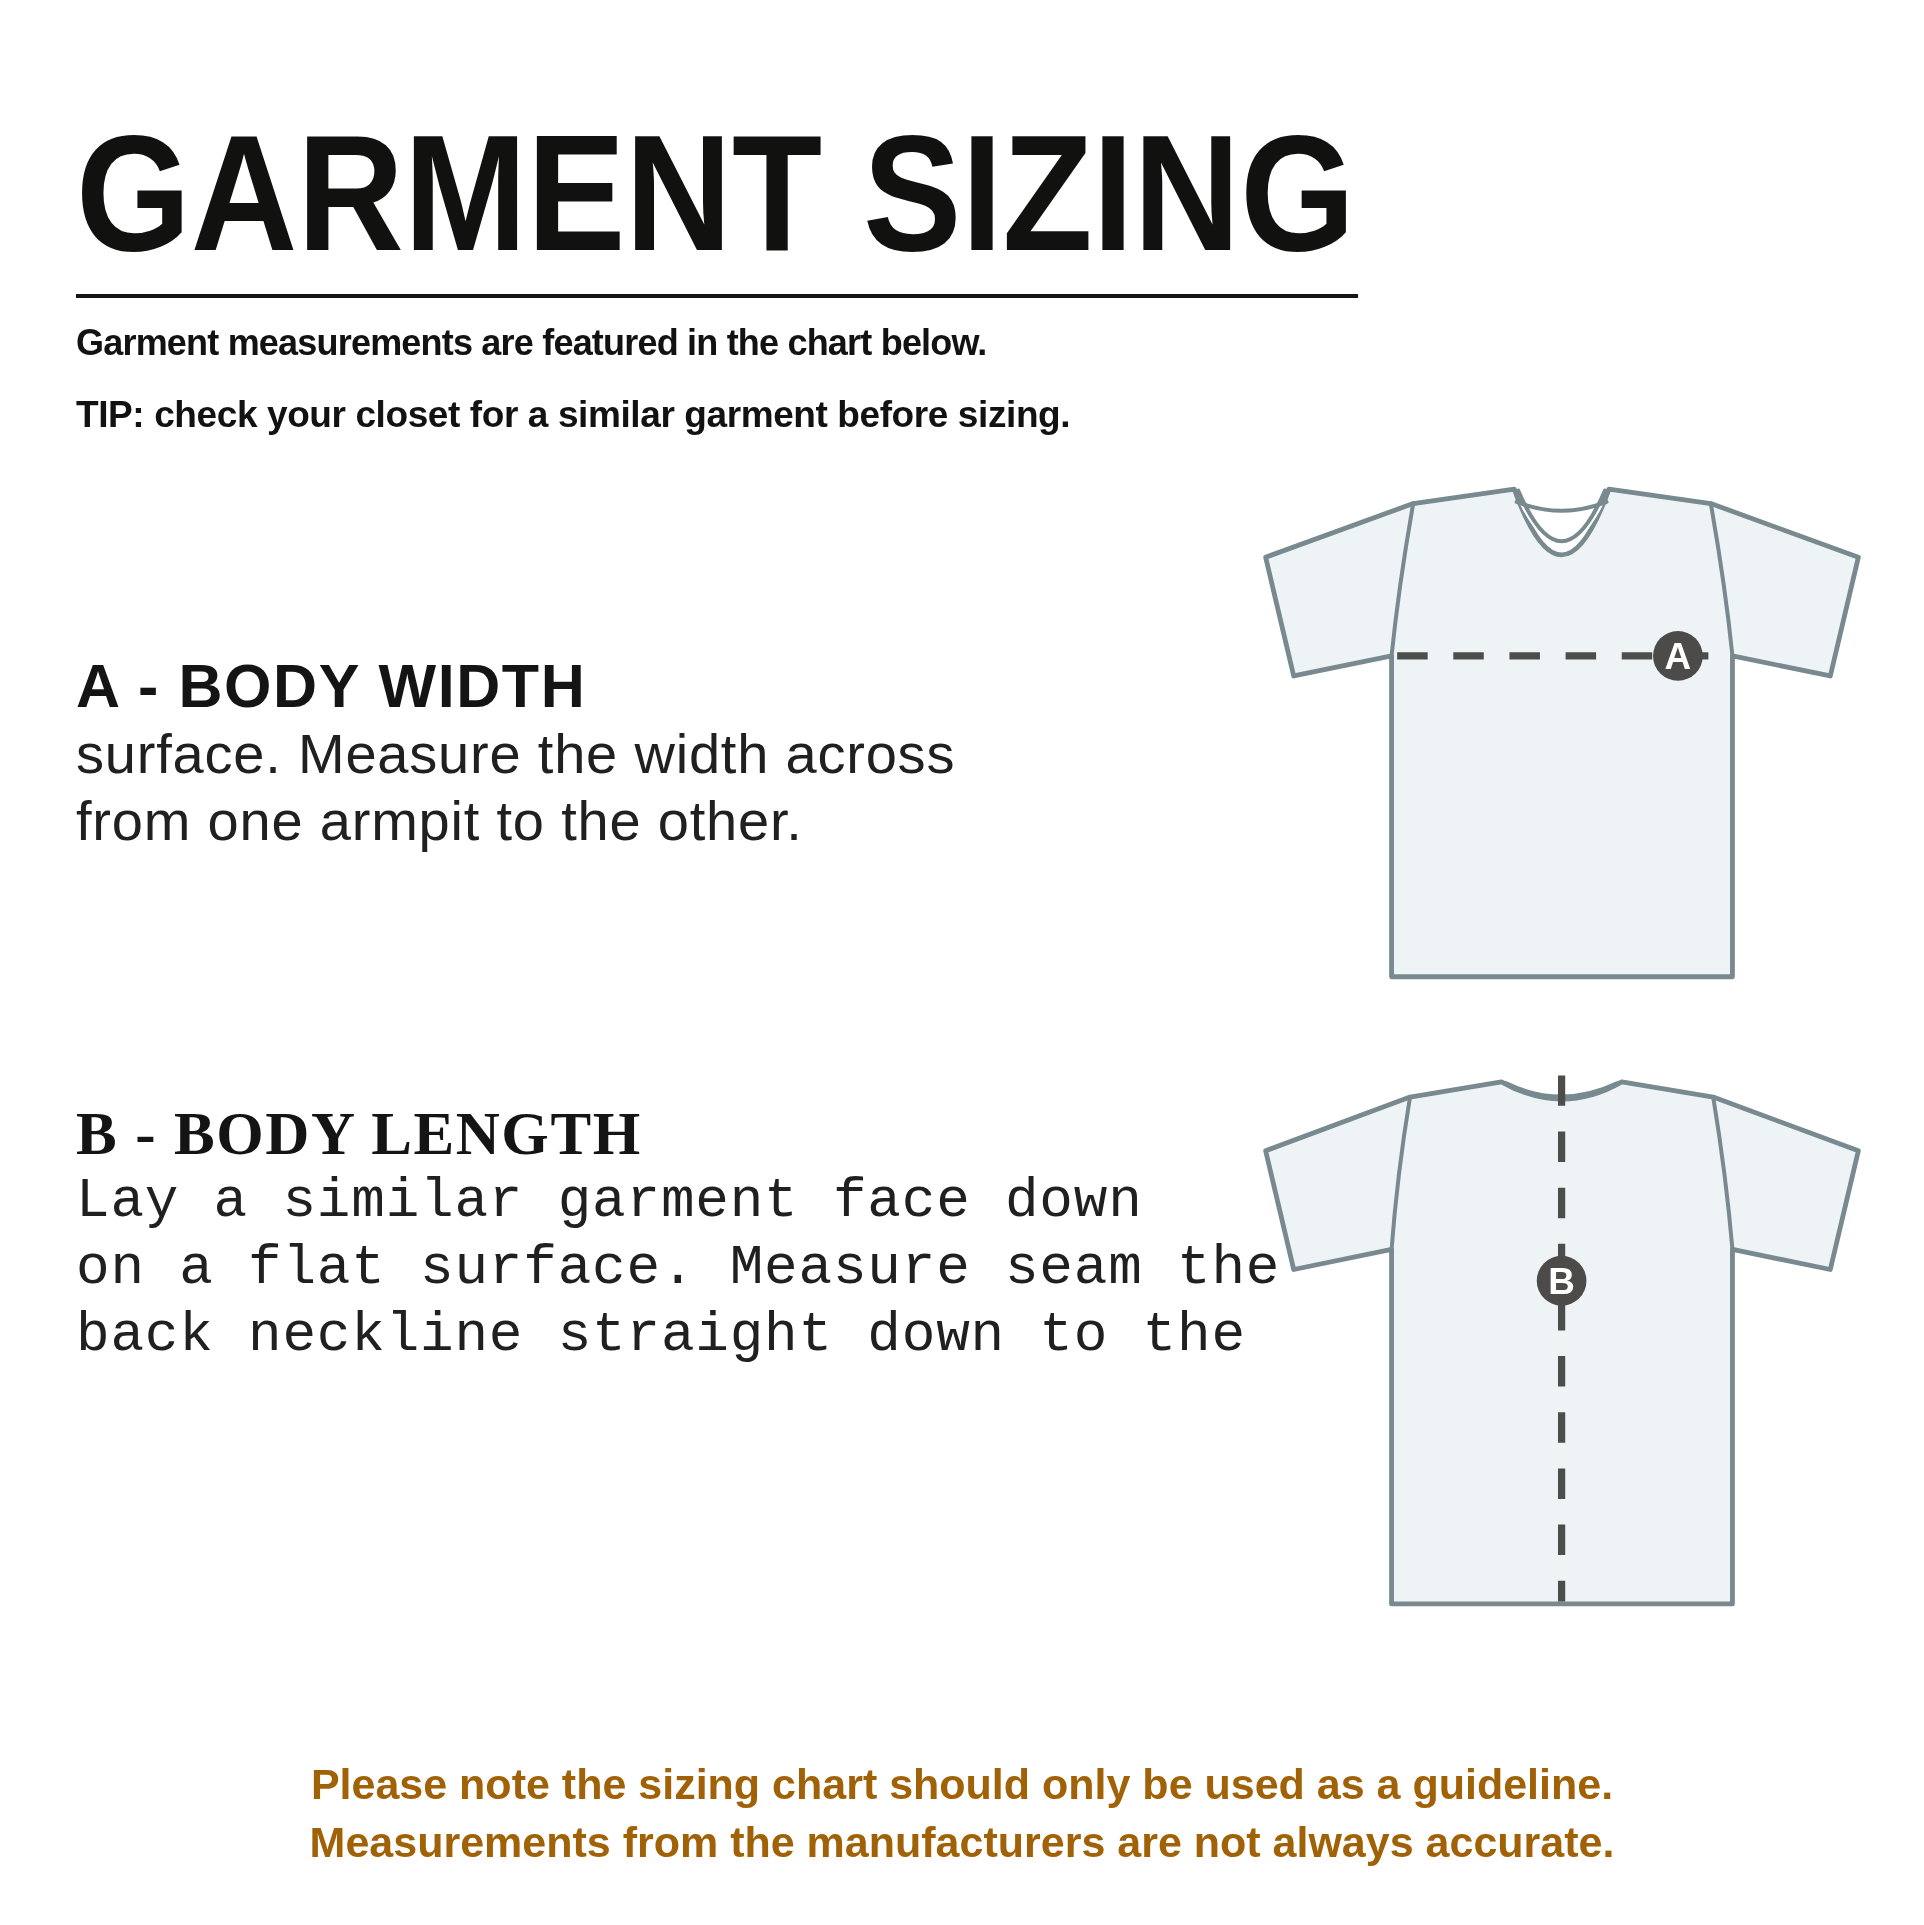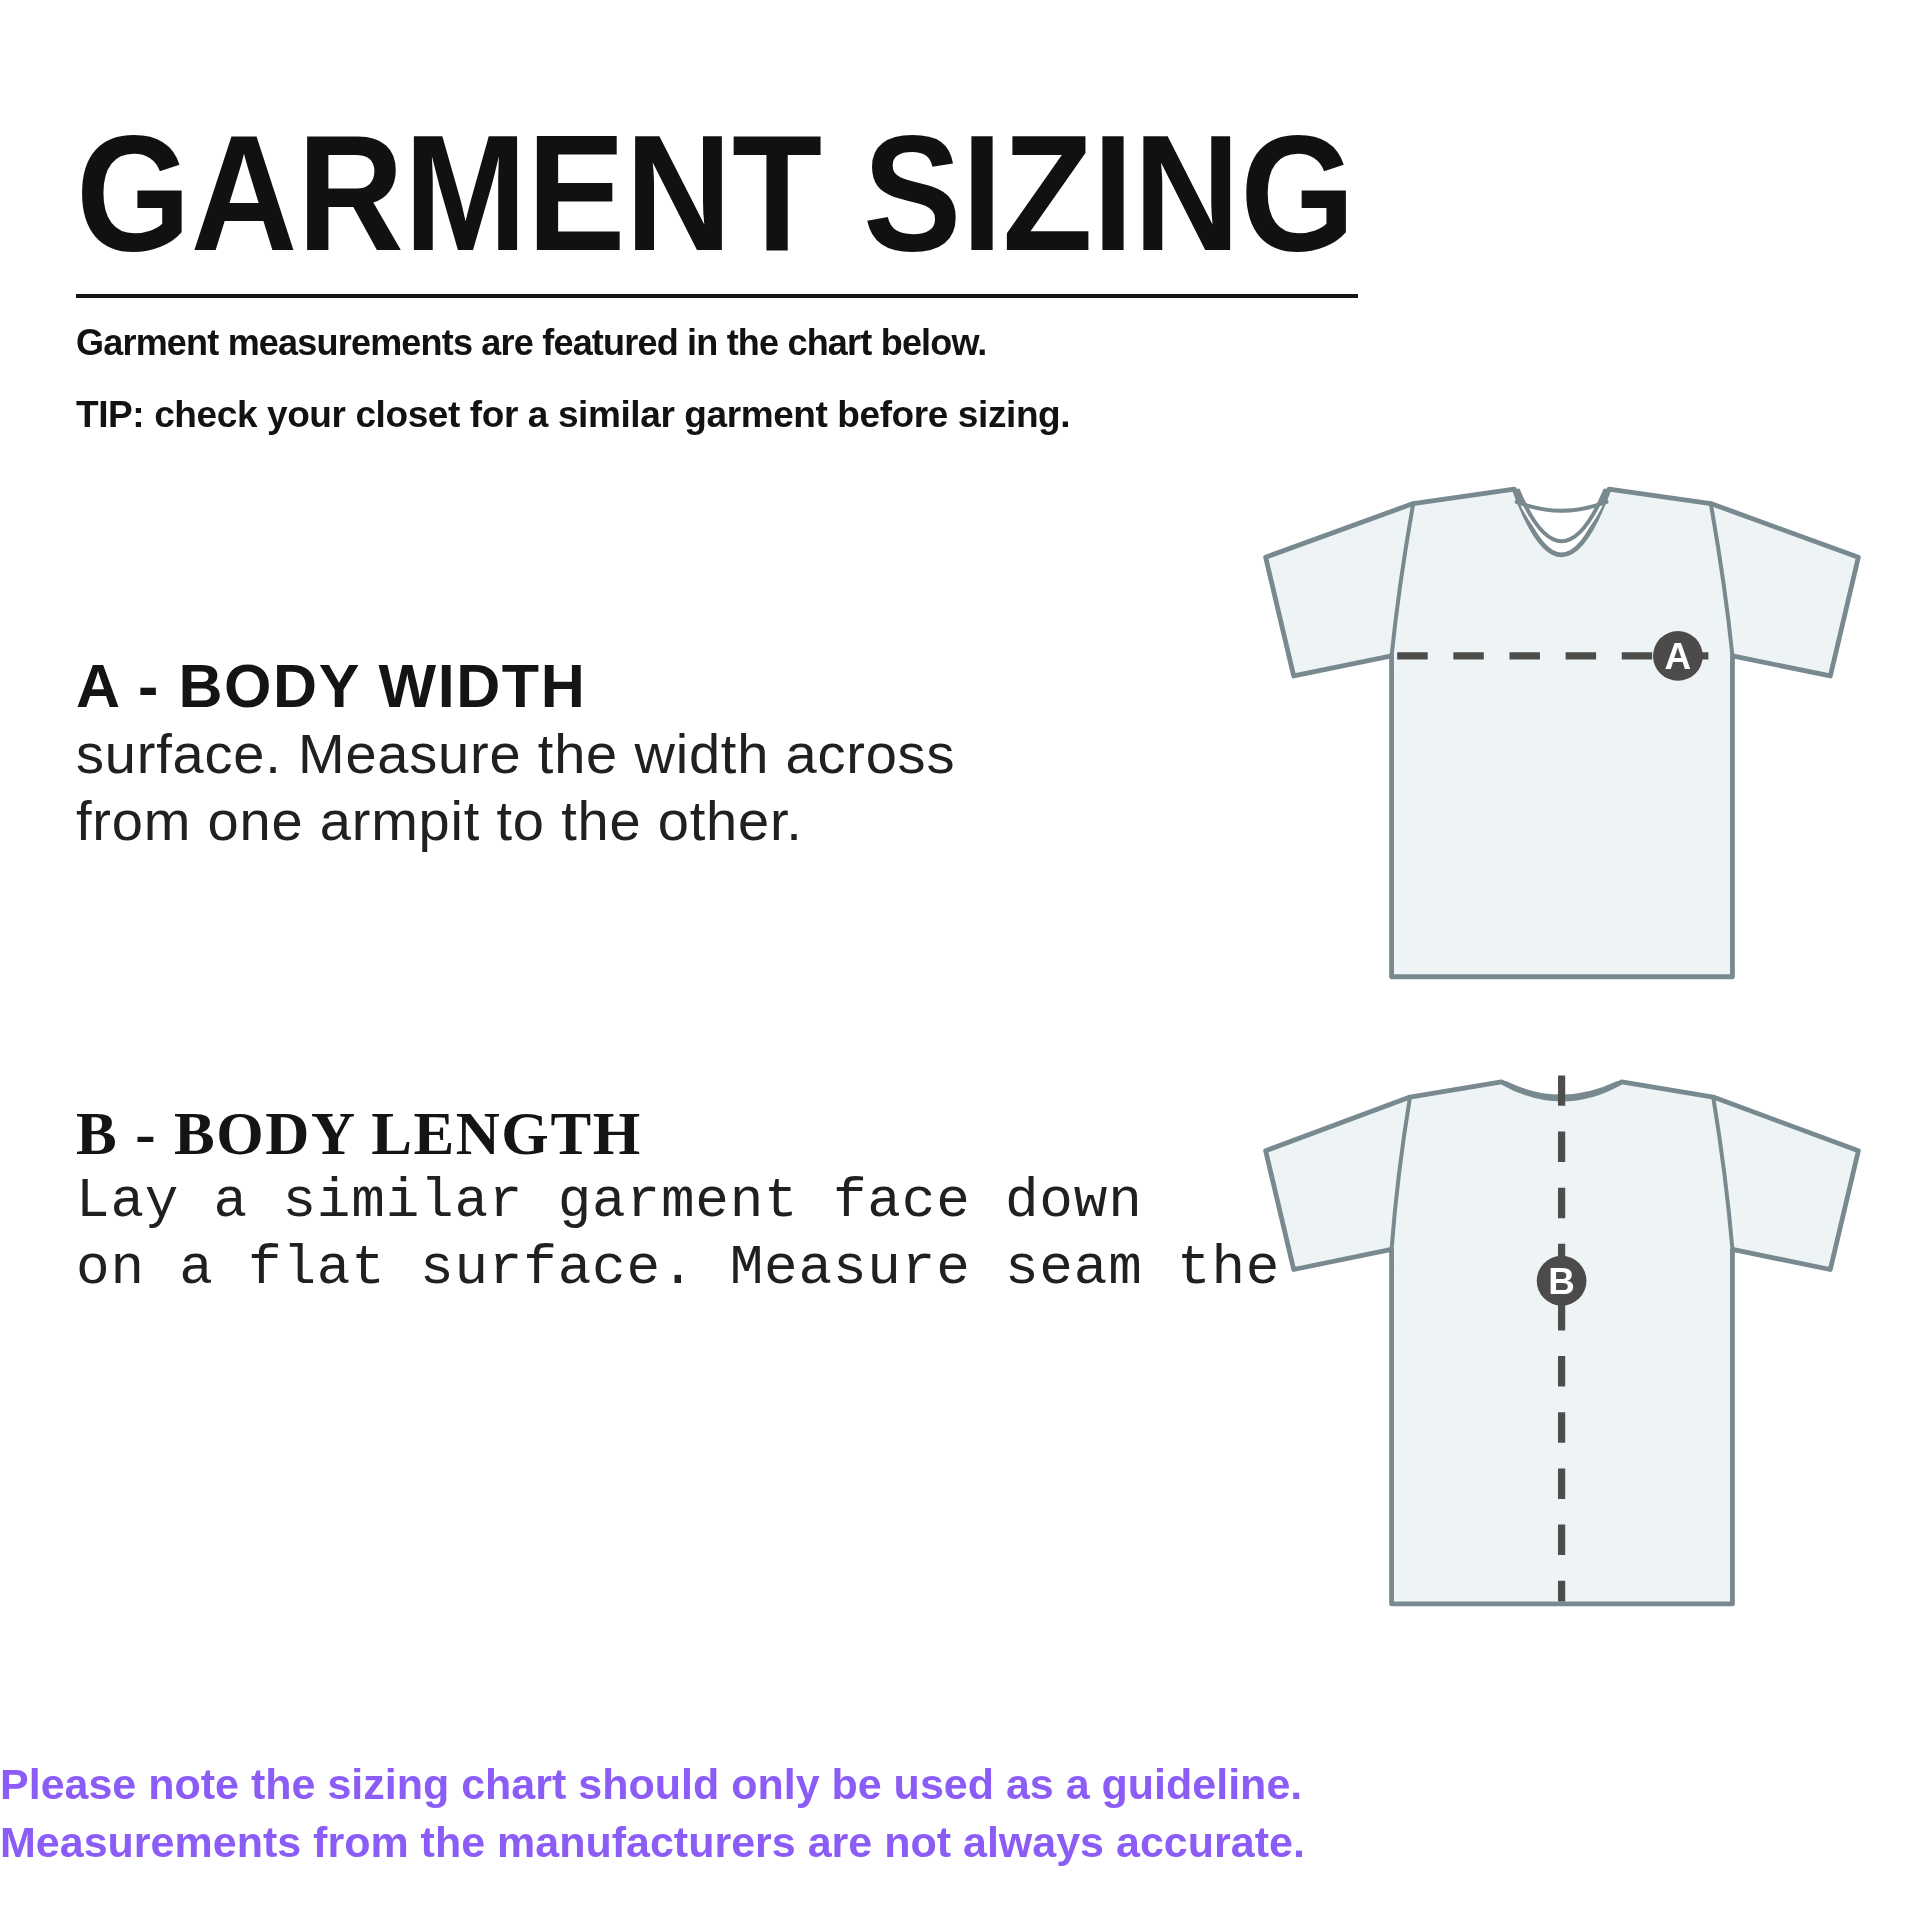--- a/index.html
+++ b/index.html
@@ -59,23 +59,23 @@
   .badge-circle { fill: #4c4b49; stroke: none; }
   .badge-letter {
     fill: #ffffff; font-size: 46px; font-weight: bold;
     text-anchor: middle;
     font-family: "Liberation Sans", "DejaVu Sans", sans-serif;
   }
 
   
   #footer-note {
     left: 0; top: 1755px; width: 1924px;
-    text-align: left;
+    text-align: center;
     font-size: 43px; font-weight: bold; line-height: 58px;
-    color: #8b5cf6;
+    color: #a16207;
   }
 </style>
 </head>
 <body>
 
 <div>
 
   <svg id="title-svg" class="abs" viewBox="0 0 1600 230" preserveAspectRatio="none">
     <text x="0" y="172" font-size="206" textLength="1595" lengthAdjust="spacingAndGlyphs">GARMENT SIZING</text>
   </svg>
@@ -90,20 +90,21 @@
       <div>surface. Measure the width across</div>
       <div>from one armpit to the other.</div>
     </div>
   </div>
 
   <div id="section-b">
     <div id="section-b-heading" class="abs section-heading">B - BODY LENGTH</div>
     <div id="section-b-body" class="abs section-body">
       <div>Lay a similar garment face down</div>
       <div>on a flat surface. Measure seam the</div>
+      <div>back neckline straight down to the</div>
     </div>
   </div>
 
   <svg id="diagram-svg" class="abs" viewBox="1540 575 810 1450">
 
     <g>
       <path class="shirt-fill" d="M 1762 628 L 1578 695 L 1613 843 L 1735 818 L 1735 1218 L 2160 1218 L 2160 818
            L 2282 843 L 2317 695 L 2133 628 L 2006 610 Q 1947 774 1888 610 L 1762 628 Z"></path>
       <path class="neck-hole" d="M 1893 625 Q 1947 736 2001 625 Q 1947 647 1893 625 Z"></path>
       <path class="shirt-line" d="M 1891 626 Q 1947 648 2003 626"></path>

